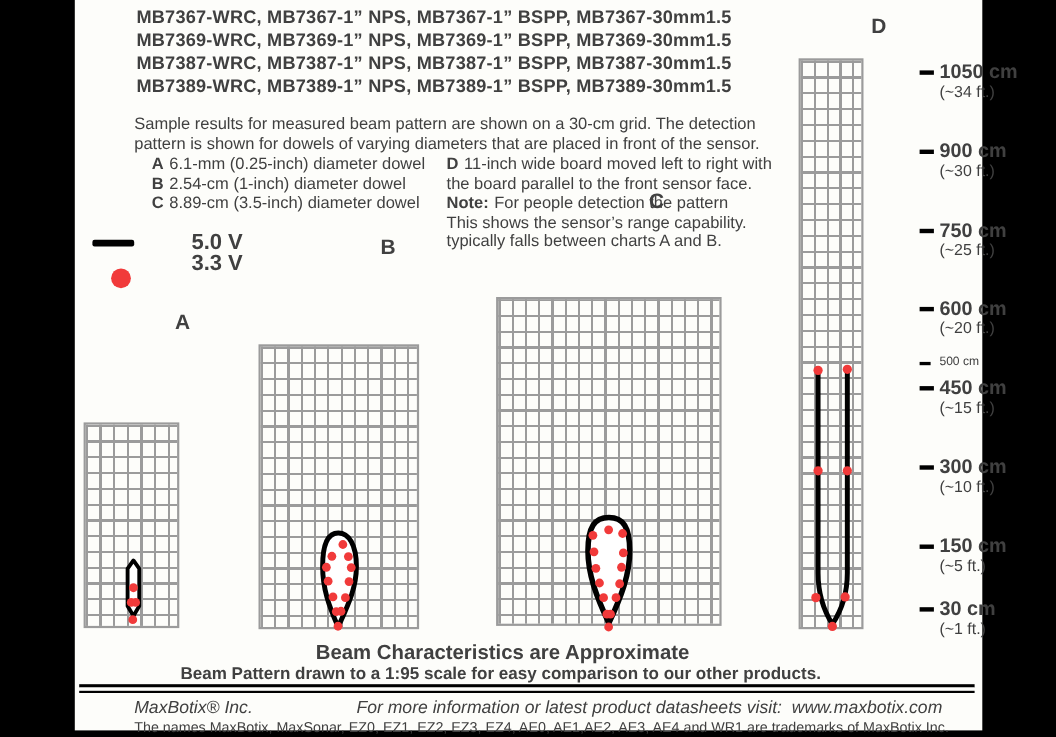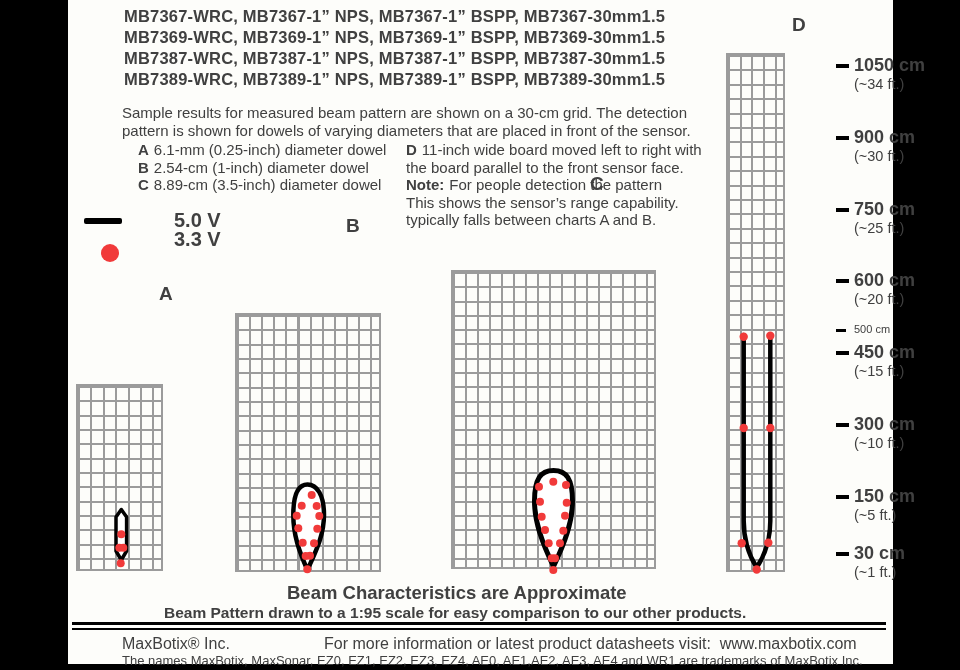--- a/index.html
+++ b/index.html
@@ -25,21 +25,21 @@
   .scale-ft{position:absolute;left:18px;top:21px;font-size:14.5px;white-space:nowrap;}
   .scale-entry.small .scale-tick{top:6px;width:10px;height:3px;}
   .scale-entry.small .scale-cm{font-weight:normal;font-size:11px;top:0;}
   .legend-bar{position:absolute;width:38px;height:6px;background:#000;border-radius:2px;}
   .legend-dot{position:absolute;width:18px;height:18px;border-radius:50%;}
   .legend-label{position:absolute;font-weight:bold;font-size:20px;white-space:nowrap;}
   .rule{position:absolute;left:72px;width:814px;height:3px;border-top:3px solid #000;border-bottom:2px solid #000;box-sizing:content-box;background:transparent;}
   .rule-inner{height:2px;background:#fdfdfa;}
   .footer-big{font-weight:bold;font-size:18.5px;white-space:nowrap;}
   .footer-mid{font-weight:bold;font-size:15.5px;white-space:nowrap;}
-  .footer-small{font-size:16px;white-space:pre;}
+  .footer-small{font-size:16px;white-space:pre;font-style:italic;}
   .footer-tm{font-size:13px;white-space:nowrap;}
 </style>
 </head>
 <body>
 
 <div id="canvas" style="background: rgb(0, 0, 0);">
   <div id="page" style="background: rgb(253, 253, 250);">
 
     <div class="abs" style="left:12px;top:6px;">
       <div class="title-line t">MB7367-WRC, MB7367-1” NPS, MB7367-1” BSPP, MB7367-30mm1.5</div>

